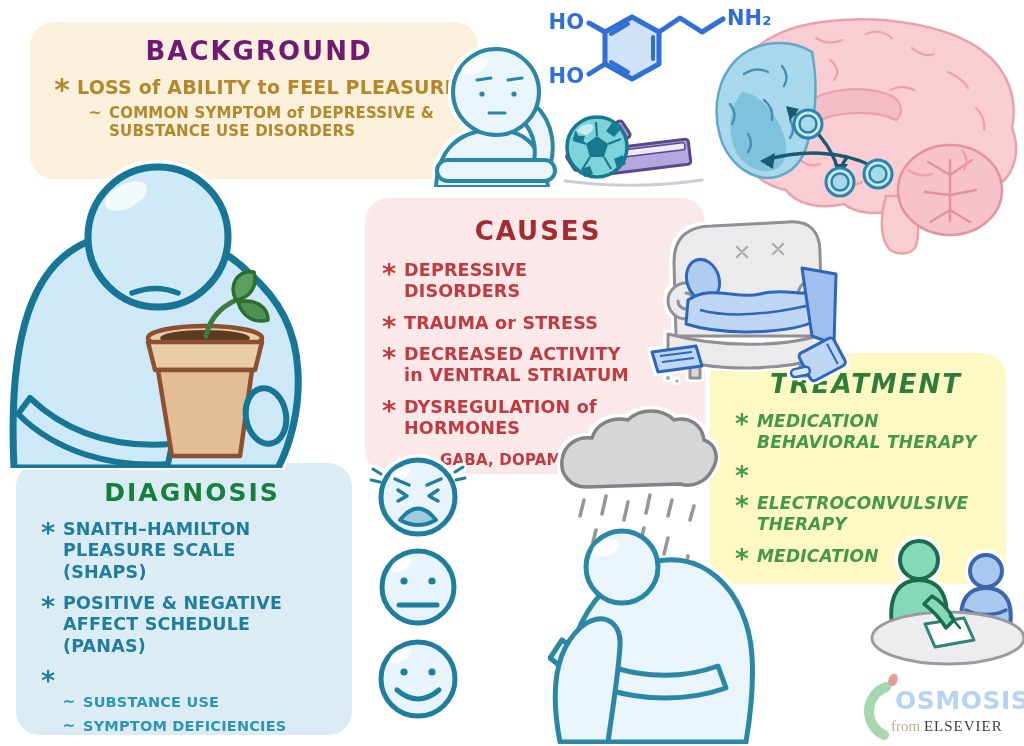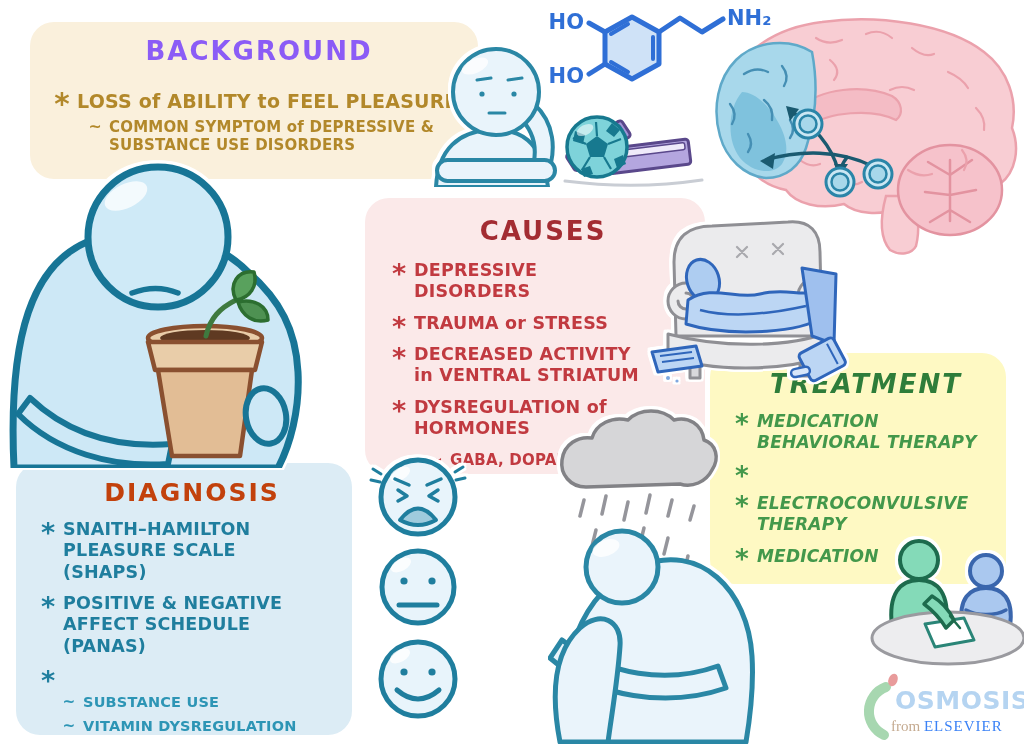--- a/index.html
+++ b/index.html
@@ -6,35 +6,35 @@
   #canvas{position:relative;width:1024px;height:746px;background:#ffffff;overflow:hidden;
           font-family:"DejaVu Sans","Liberation Sans",sans-serif;}
   .panel{position:absolute;border-radius:24px;box-sizing:border-box;}
   .panel h2{margin:0;text-align:center;font-size:26px;font-weight:bold;letter-spacing:2px;}
   .bullet{display:flex;align-items:flex-start;gap:7px;font-weight:bold;}
   .b-mark{flex:0 0 16px;font-size:1.55em;line-height:.72;transform:translateY(4px);text-align:center;}
   .s-mark{flex:0 0 14px;font-size:1.05em;line-height:1.1;text-align:center;}
   .txt{line-height:1.22;letter-spacing:.2px;}
   
   #p-background{left:30px;top:22px;width:448px;height:157px;background:#FAF0DC;padding:14px 14px 0 24px;}
-  #p-background h2{color:#8b5cf6;margin-bottom:24px;}
+  #p-background h2{color:#701a75;margin-bottom:10px;}
   #p-background .bullet{color:#B2882A;}
   #p-background .lvl1{font-size:19px;}
   #p-background .lvl2{font-size:15px;margin:5px 0 0 34px;}
   #p-background .lvl2 .txt{max-width:330px;}
   
-  #p-causes{left:365px;top:198px;width:340px;height:276px;background:#FBE9E9;padding:18px 10px 0 26px;}
+  #p-causes{left:365px;top:198px;width:340px;height:276px;background:#FBE9E9;padding:18px 10px 0 16px;}
   #p-causes h2{color:#A32C32;margin-bottom:14px;}
   #p-causes .bullet{color:#C13A40;}
   #p-causes .lvl1{font-size:17.5px;margin-top:10px;}
   #p-causes .lvl1 .txt{max-width:240px;}
   #p-causes .lvl2{font-size:15px;margin:12px 0 0 38px;}
   
   #p-diagnosis{left:16px;top:463px;width:336px;height:272px;background:#DCECF5;padding:15px 8px 0 24px;}
-  #p-diagnosis h2{color:#c2410c;font-size:25px;margin-bottom:12px;}
+  #p-diagnosis h2{color:#15803d;font-size:25px;margin-bottom:12px;}
   #p-diagnosis .bullet{color:#1F7E9E;}
   #p-diagnosis .lvl1{font-size:17.5px;margin-top:10px;}
   #p-diagnosis .lvl1 .txt{max-width:252px;}
   #p-diagnosis .lvl2{font-size:14.5px;color:#2D95B5;margin:7px 0 0 22px;}
   
   #p-treatment{left:710px;top:353px;width:296px;height:231px;background:#fef9c3;padding:16px 8px 0 24px;font-style:italic;}
   #p-treatment h2{color:#2E7D3A;margin-bottom:12px;}
   #p-treatment .bullet{color:#43984B;}
   #p-treatment .lvl1{font-size:17px;margin-top:11px;}
   #p-treatment .lvl1 .txt{max-width:235px;}
@@ -42,21 +42,21 @@
   .illus{position:absolute;}
   .sticker{filter:drop-shadow(2.5px 0 0 #fff) drop-shadow(-2.5px 0 0 #fff)
                   drop-shadow(0 2.5px 0 #fff) drop-shadow(0 -2.5px 0 #fff);}
   svg text{font-family:"DejaVu Sans","Liberation Sans",sans-serif;}
   
   #logo{position:absolute;left:855px;top:668px;width:169px;height:76px;}
   #logo .brand{position:absolute;left:40px;top:18px;font-size:25px;font-weight:bold;
                color:#B5D4F1;letter-spacing:.5px;}
   #logo .tagline{position:absolute;left:36px;top:50px;font-family:"Liberation Serif","DejaVu Serif",serif;
                  font-size:15px;color:#C5AB91;}
-  #logo .tagline .elsevier{color:#3b82f6;letter-spacing:1px;}
+  #logo .tagline .elsevier{color:#404040;letter-spacing:1px;}
 </style>
 </head>
 <body>
 
 <div id="canvas">
 
   <div class="panel" id="p-background">
     <h2>BACKGROUND</h2>
     <div class="bullet lvl1">
       <span class="b-mark">*</span>
@@ -104,21 +104,21 @@
     </div>
     <div class="bullet lvl1">
       <span class="b-mark">*</span>
     </div>
     <div class="bullet lvl2">
       <span class="s-mark">~</span>
       <span class="txt">SUBSTANCE USE</span>
     </div>
     <div class="bullet lvl2">
       <span class="s-mark">~</span>
-      <span class="txt">VITAMIN DYSREGULATION</span>
+      <span class="txt">SYMPTOM DEFICIENCIES</span>
     </div>
     <div class="bullet lvl2">
       <span class="s-mark">~</span>
       <span class="txt">THYROID FUNCTION</span>
     </div>
   </div>
 
   <div class="panel" id="p-treatment">
     <h2>TREATMENT</h2>
     <div class="bullet lvl1">

